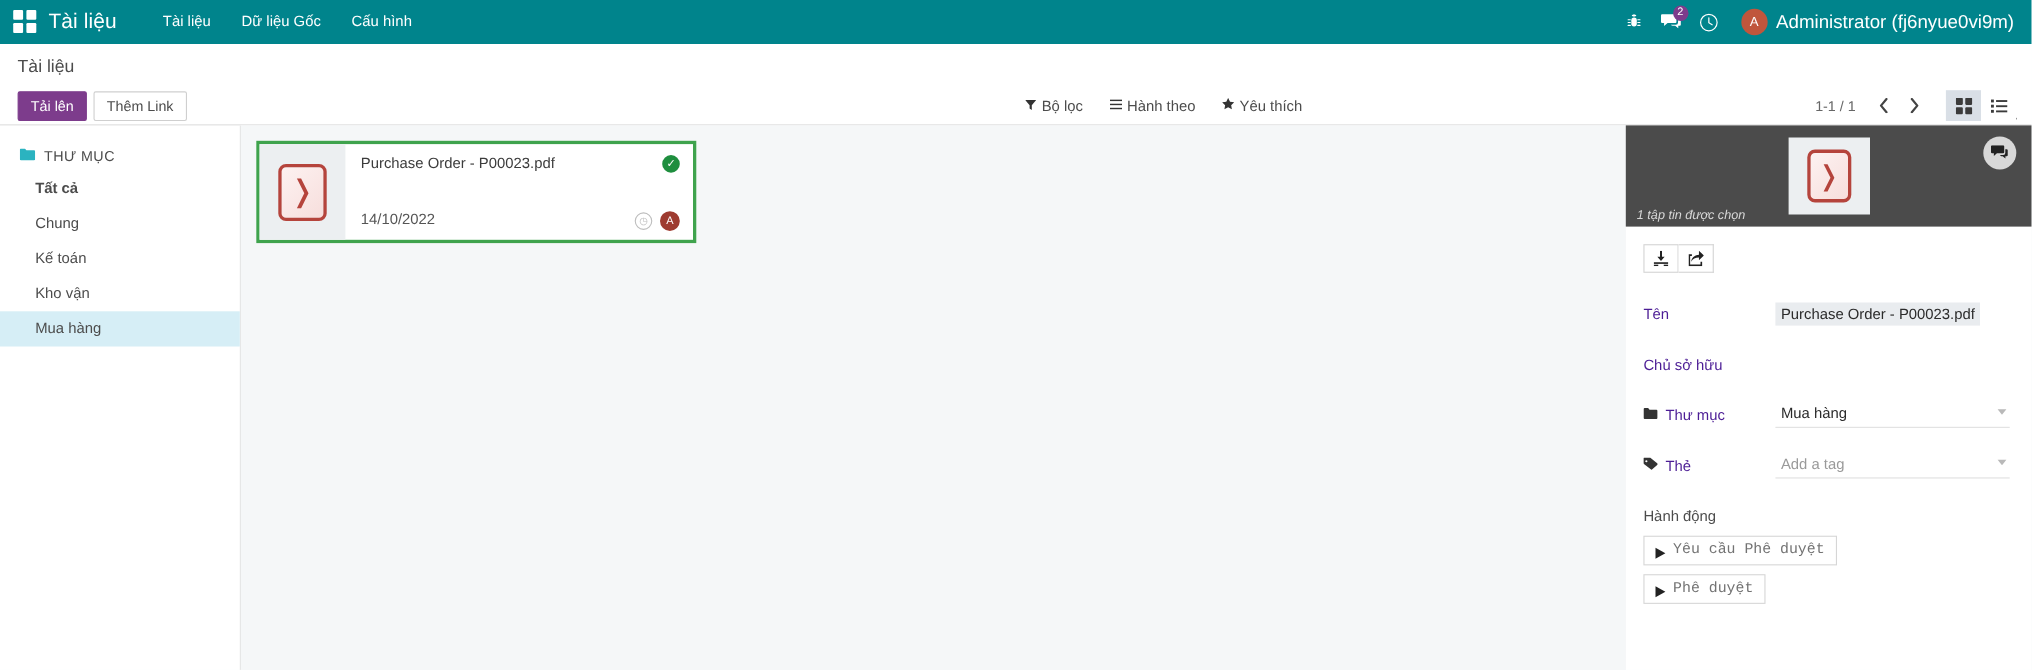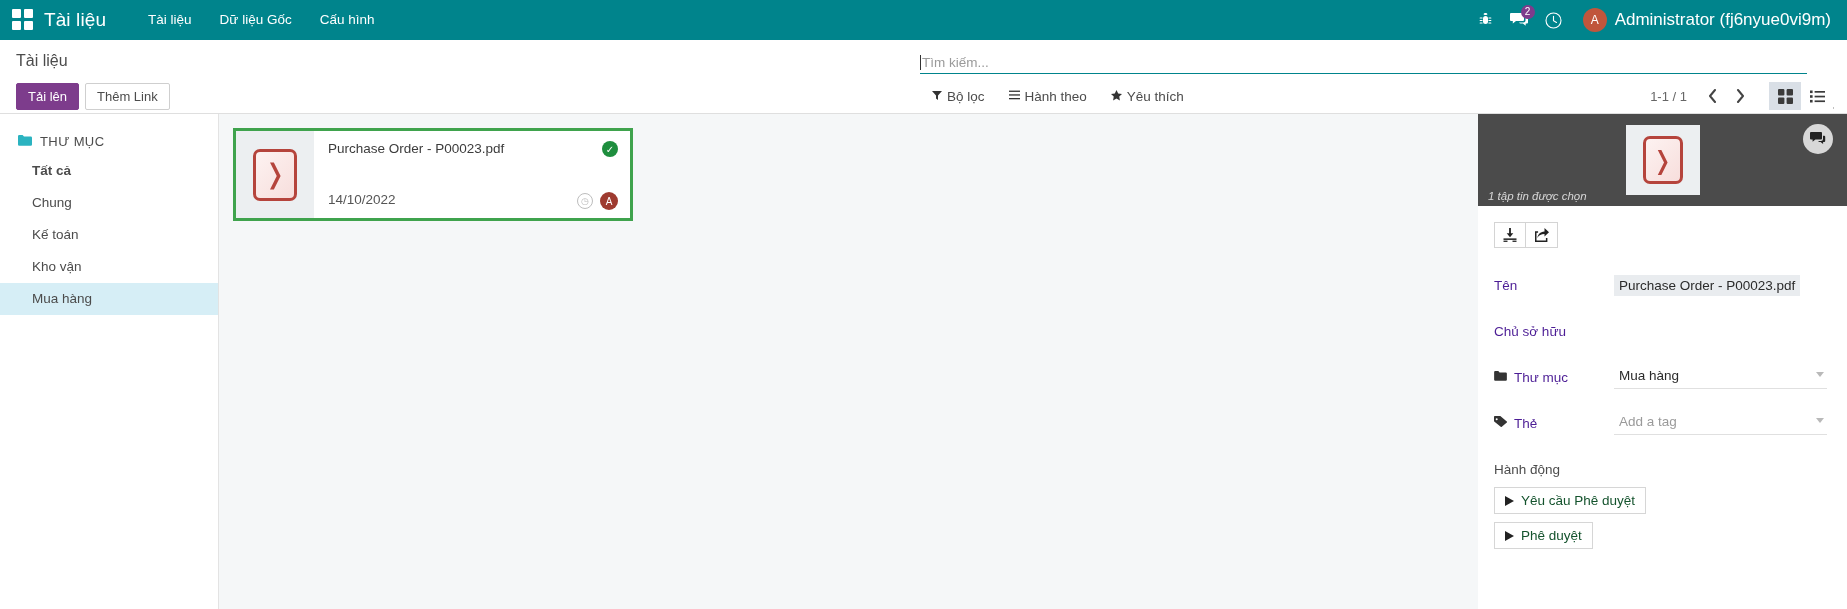--- a/index.html
+++ b/index.html
@@ -390,30 +390,30 @@
     border-right: 4px solid transparent;
     border-top: 5px solid #b9b9b9;
   }
   .section-title {
     font-size: 13.5px;
     color: #4c4c4c;
     margin: 16px 0 10px 0;
   }
   .action-btn {
     display: inline-flex;
-    align-items: center;
+    align-items: flex-end;
     gap: 7px;
     border: 1px solid #d6d6d6;
     background: #fff;
     font-size: 13.5px;
-    color: #14532d;
+    color: #737373;
     padding: 5px 10px;
     cursor: pointer;
     margin-bottom: 8px;
-    font-family: Liberation Sans, sans-serif;
+    font-family: Liberation Mono, monospace;
   }
   .play-tri {
     width: 0; height: 0;
     border-top: 5px solid transparent;
     border-bottom: 5px solid transparent;
     border-left: 9px solid #222;
   }
   .actions-col { display: flex; flex-direction: column; align-items: flex-start; }
 </style>
 </head>
@@ -465,24 +465,20 @@
       <div class="user-name">Administrator (fj6nyue0vi9m)</div>
     </div>
   </div>
 </div>
 
 <div class="control-panel">
   <div class="cp-row1">
     <div class="breadcrumb">Tài liệu</div>
   </div>
 
-  <div class="searchview">
-    <span class="search-caret"></span>
-    <span class="search-placeholder">Tìm kiếm...</span>
-  </div>
 
   <div class="search-icon-btn">
     <svg width="15" height="15" viewBox="0 0 15 15" fill="none" stroke="#555" stroke-width="1.3">
       <circle cx="6.2" cy="6.2" r="5"></circle>
       <path d="M10 10l4 4" stroke-linecap="round"></path>
     </svg>
   </div>
 
   <div class="cp-row2">
     <div class="btn-group">

